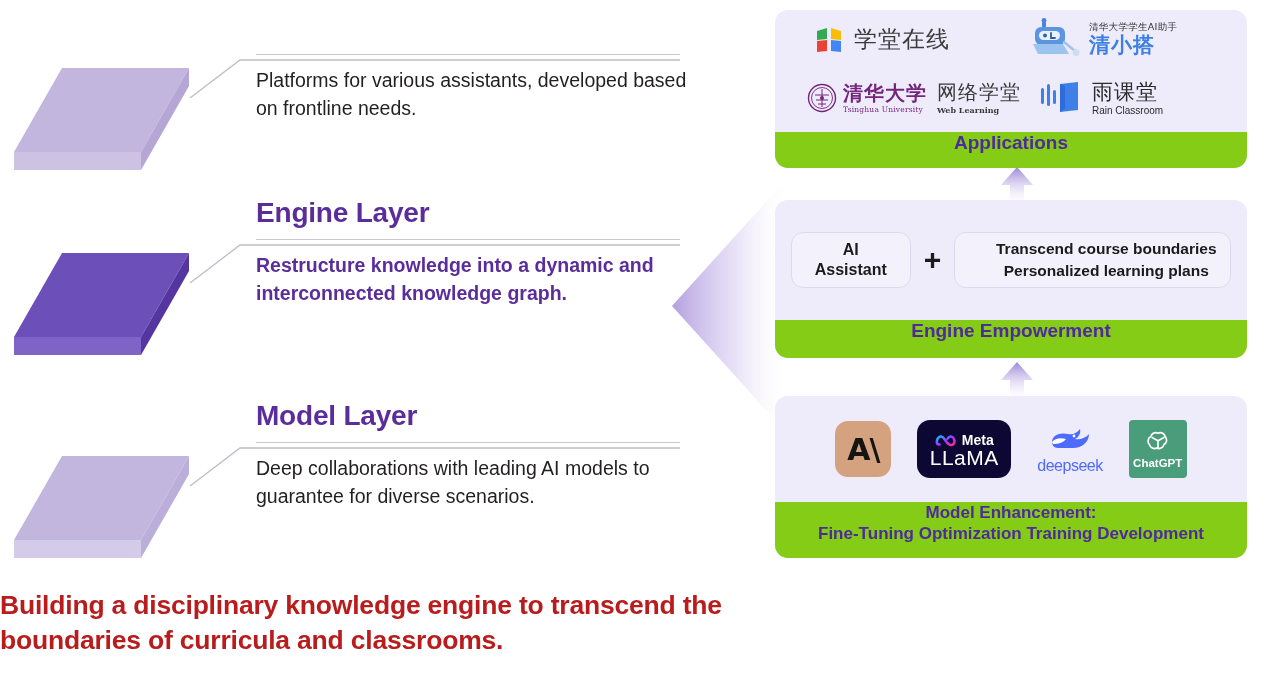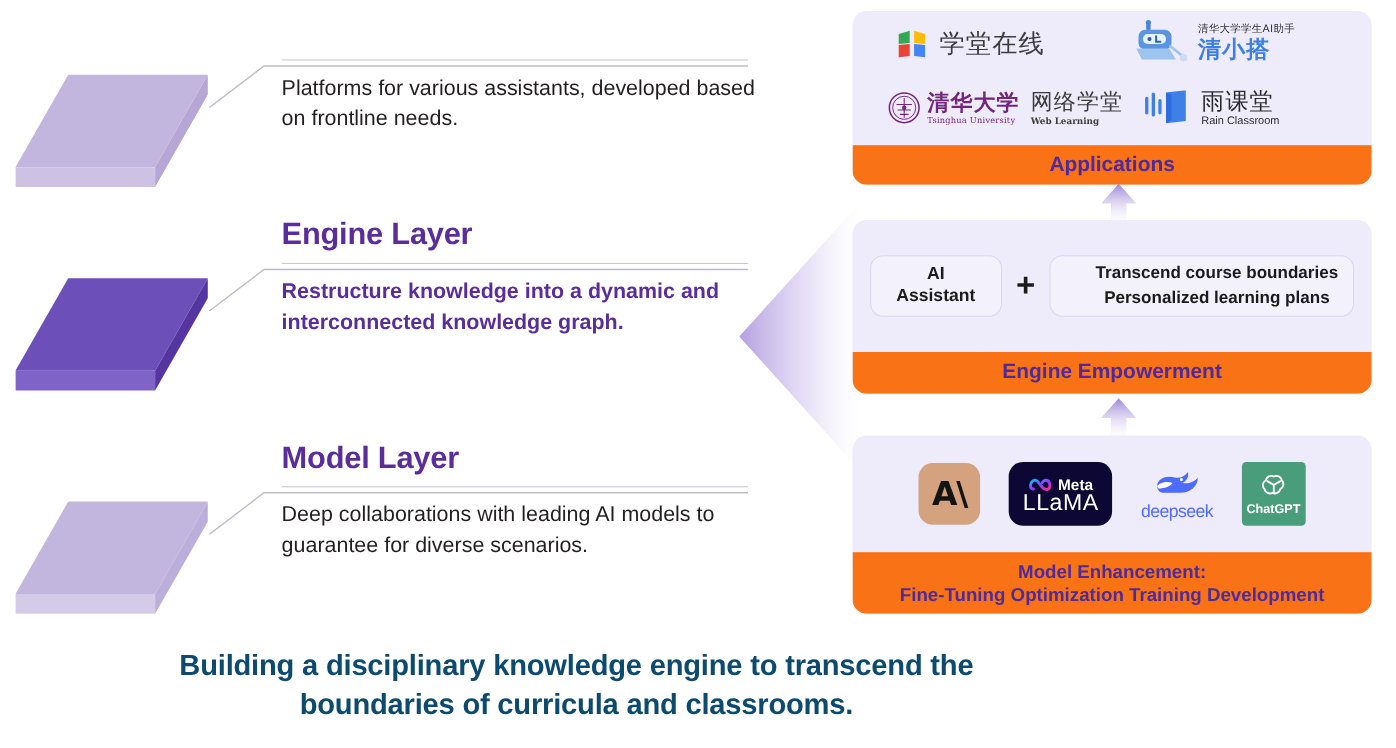--- a/index.html
+++ b/index.html
@@ -46,22 +46,22 @@
   .panel{
     position:absolute;left:775px;width:472px;
     border-radius:13px;overflow:hidden;
     background:#eeebfb;
   }
   #panel-app{top:10px;height:158px;}
   #panel-eng{top:200px;height:158px;}
   #panel-mod{top:396px;height:162px;}
   .panel-banner{
     position:absolute;left:0;right:0;bottom:0;
-    background:#f97316;
-    display:flex;flex-direction:column;align-items:center;justify-content:center;
+    background:#84cc16;
+    display:flex;flex-direction:column;align-items:center;justify-content:flex-start;
     color:#4e2a9c;font-weight:bold;
   }
   #panel-app .panel-banner{height:36px;font-size:19px;}
   #panel-eng .panel-banner{height:38px;font-size:19px;}
   #panel-mod .panel-banner{height:56px;font-size:17px;line-height:21px;}
 
   
   .uparrow{position:absolute;left:995px;width:44px;height:40px;}
   #arrow-1{top:165px;}
   #arrow-2{top:360px;}
@@ -119,21 +119,21 @@
   .llama-word{color:#fff;font-size:21px;letter-spacing:.5px;line-height:20px;}
   .m-deepseek{display:flex;flex-direction:column;align-items:center;}
   .ds-word{font-size:16px;color:#4d6bfe;letter-spacing:-.5px;margin-top:1px;}
   .m-chatgpt{width:58px;height:58px;border-radius:4px;background:#4a9d7a;
              display:flex;flex-direction:column;align-items:center;justify-content:center;}
   .gpt-word{color:#fff;font-size:11.5px;font-weight:bold;margin-top:2px;}
 
   
   .caption{
     position:absolute;left:0;top:588px;width:1048px;
-    text-align:center;color:#0c4a6e;font-weight:bold;
+    color:#b91c1c;font-weight:bold;
     font-size:26.5px;line-height:35px;letter-spacing:-.2px;
   }
 </style>
 </head>
 <body>
 
 <div class="stage">
 
   <div class="layer-row" id="row-app">
     <div class="slab">

